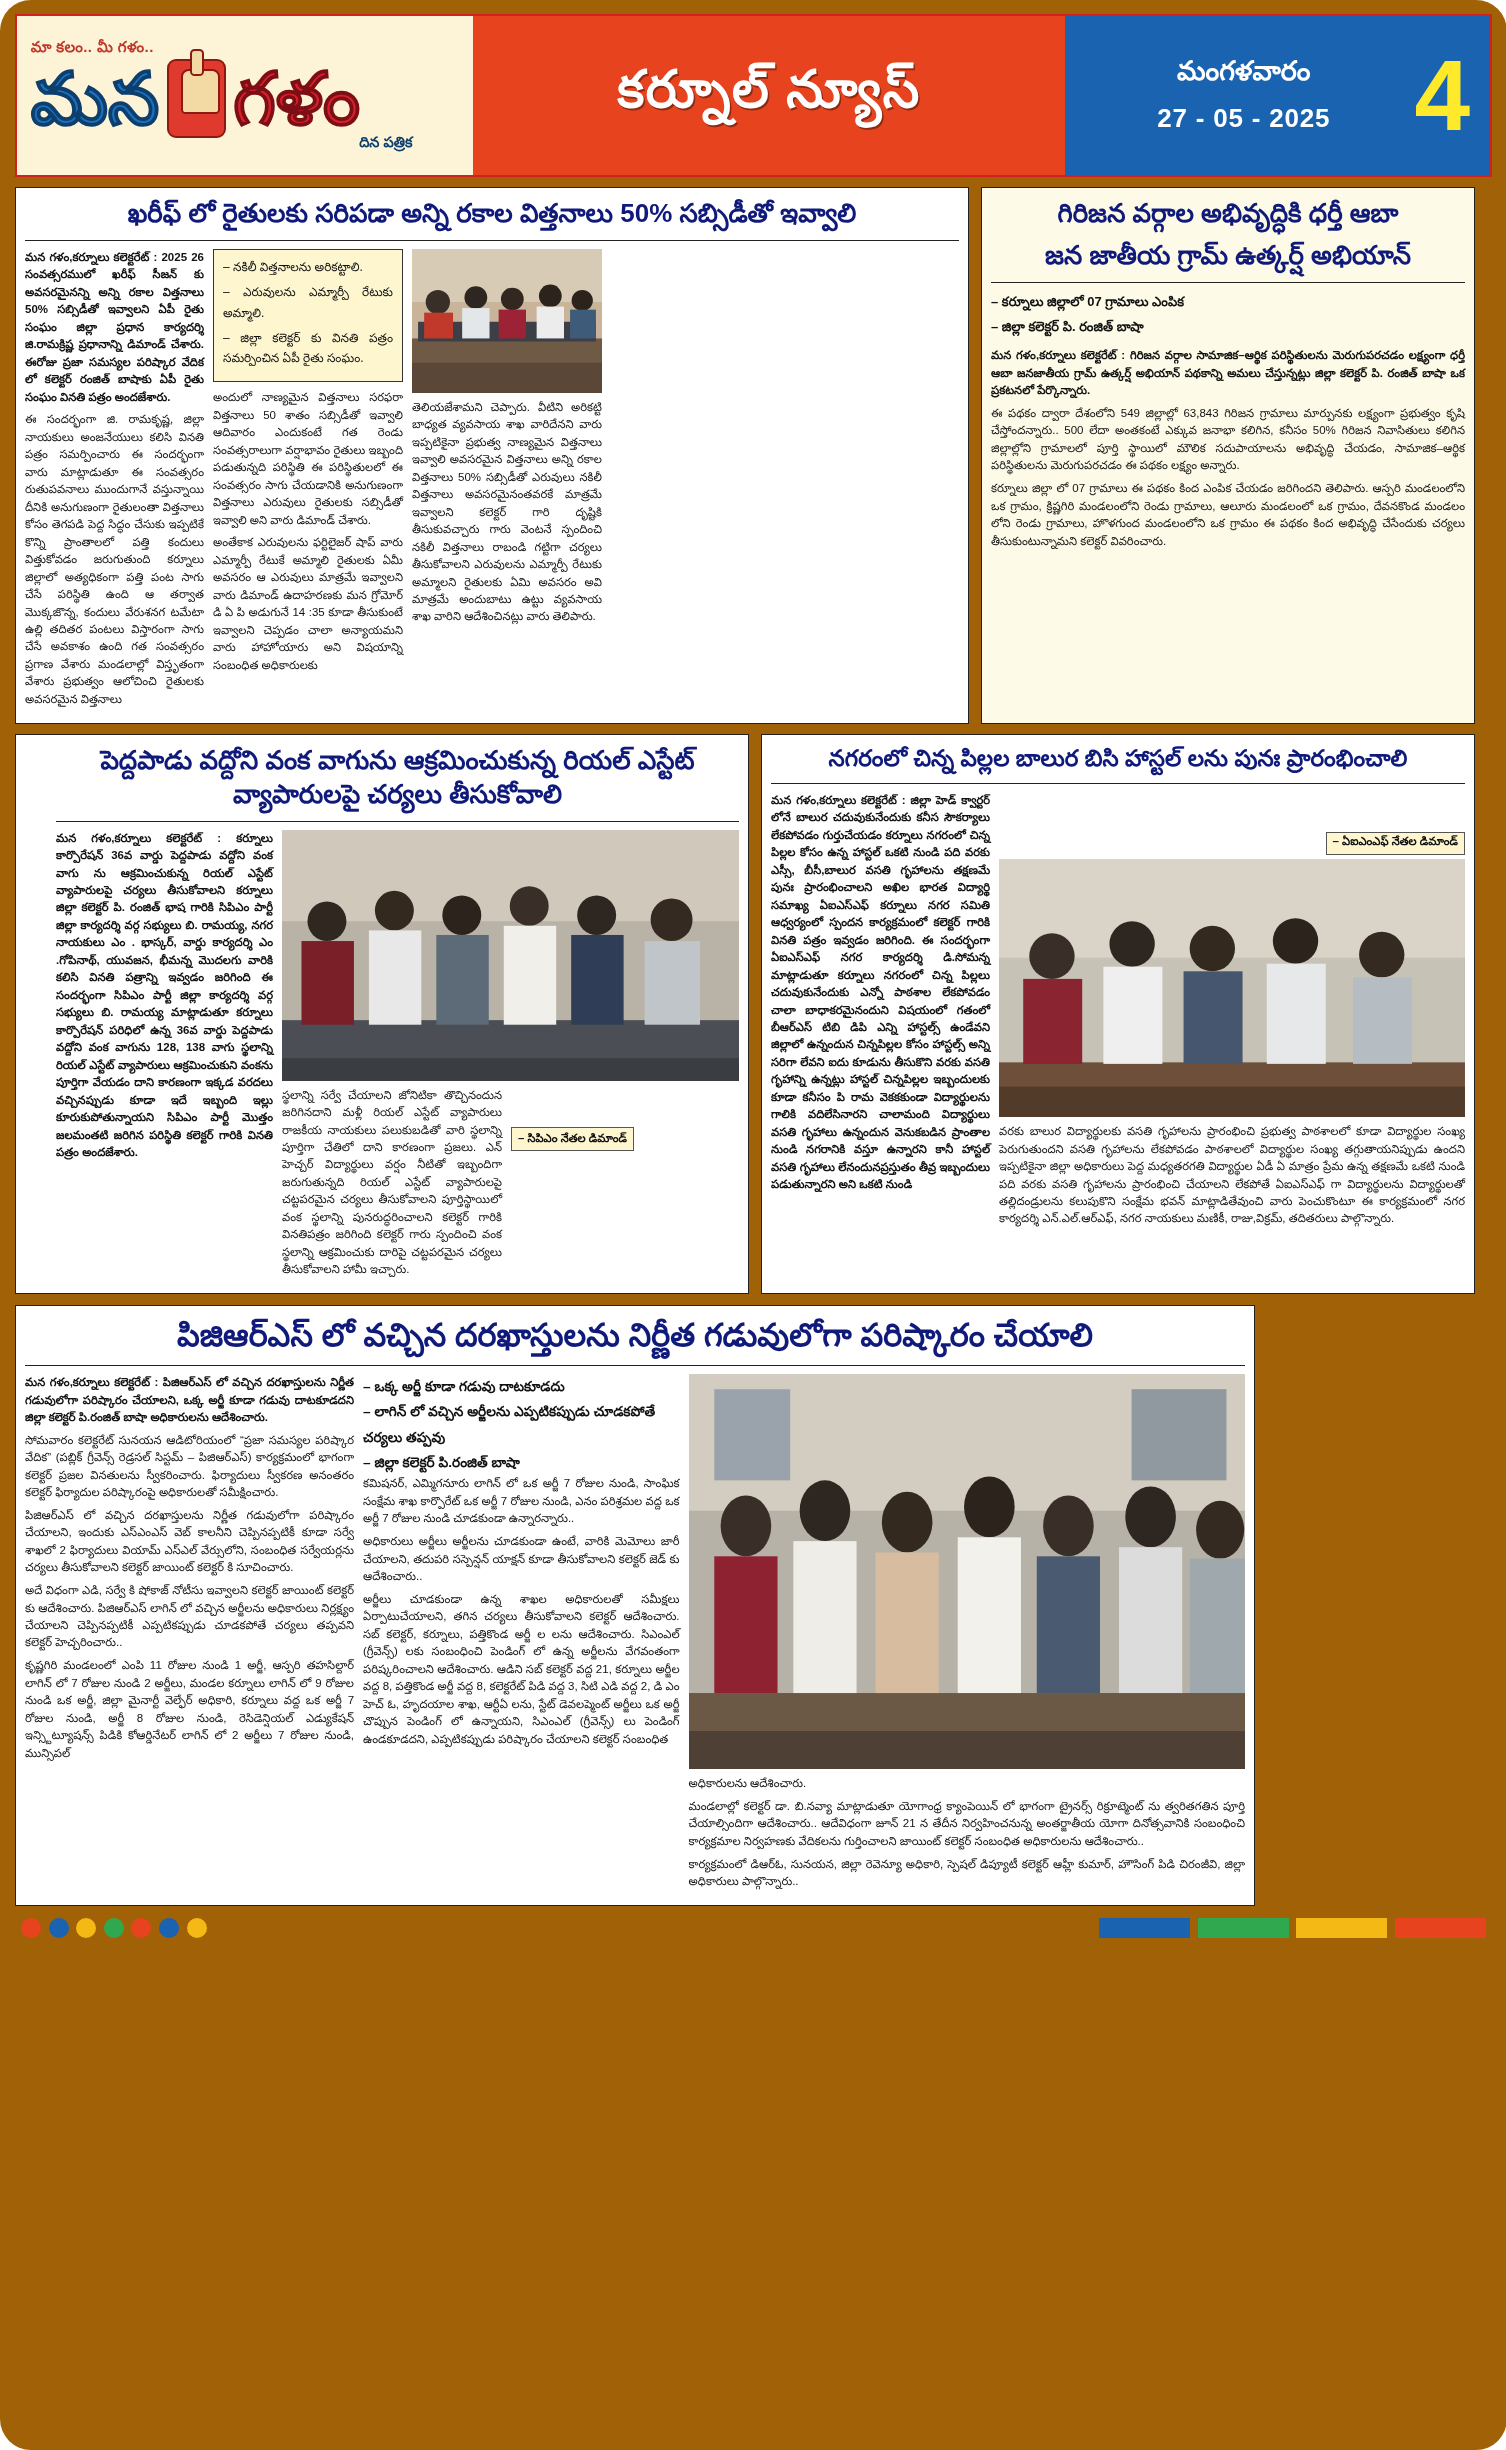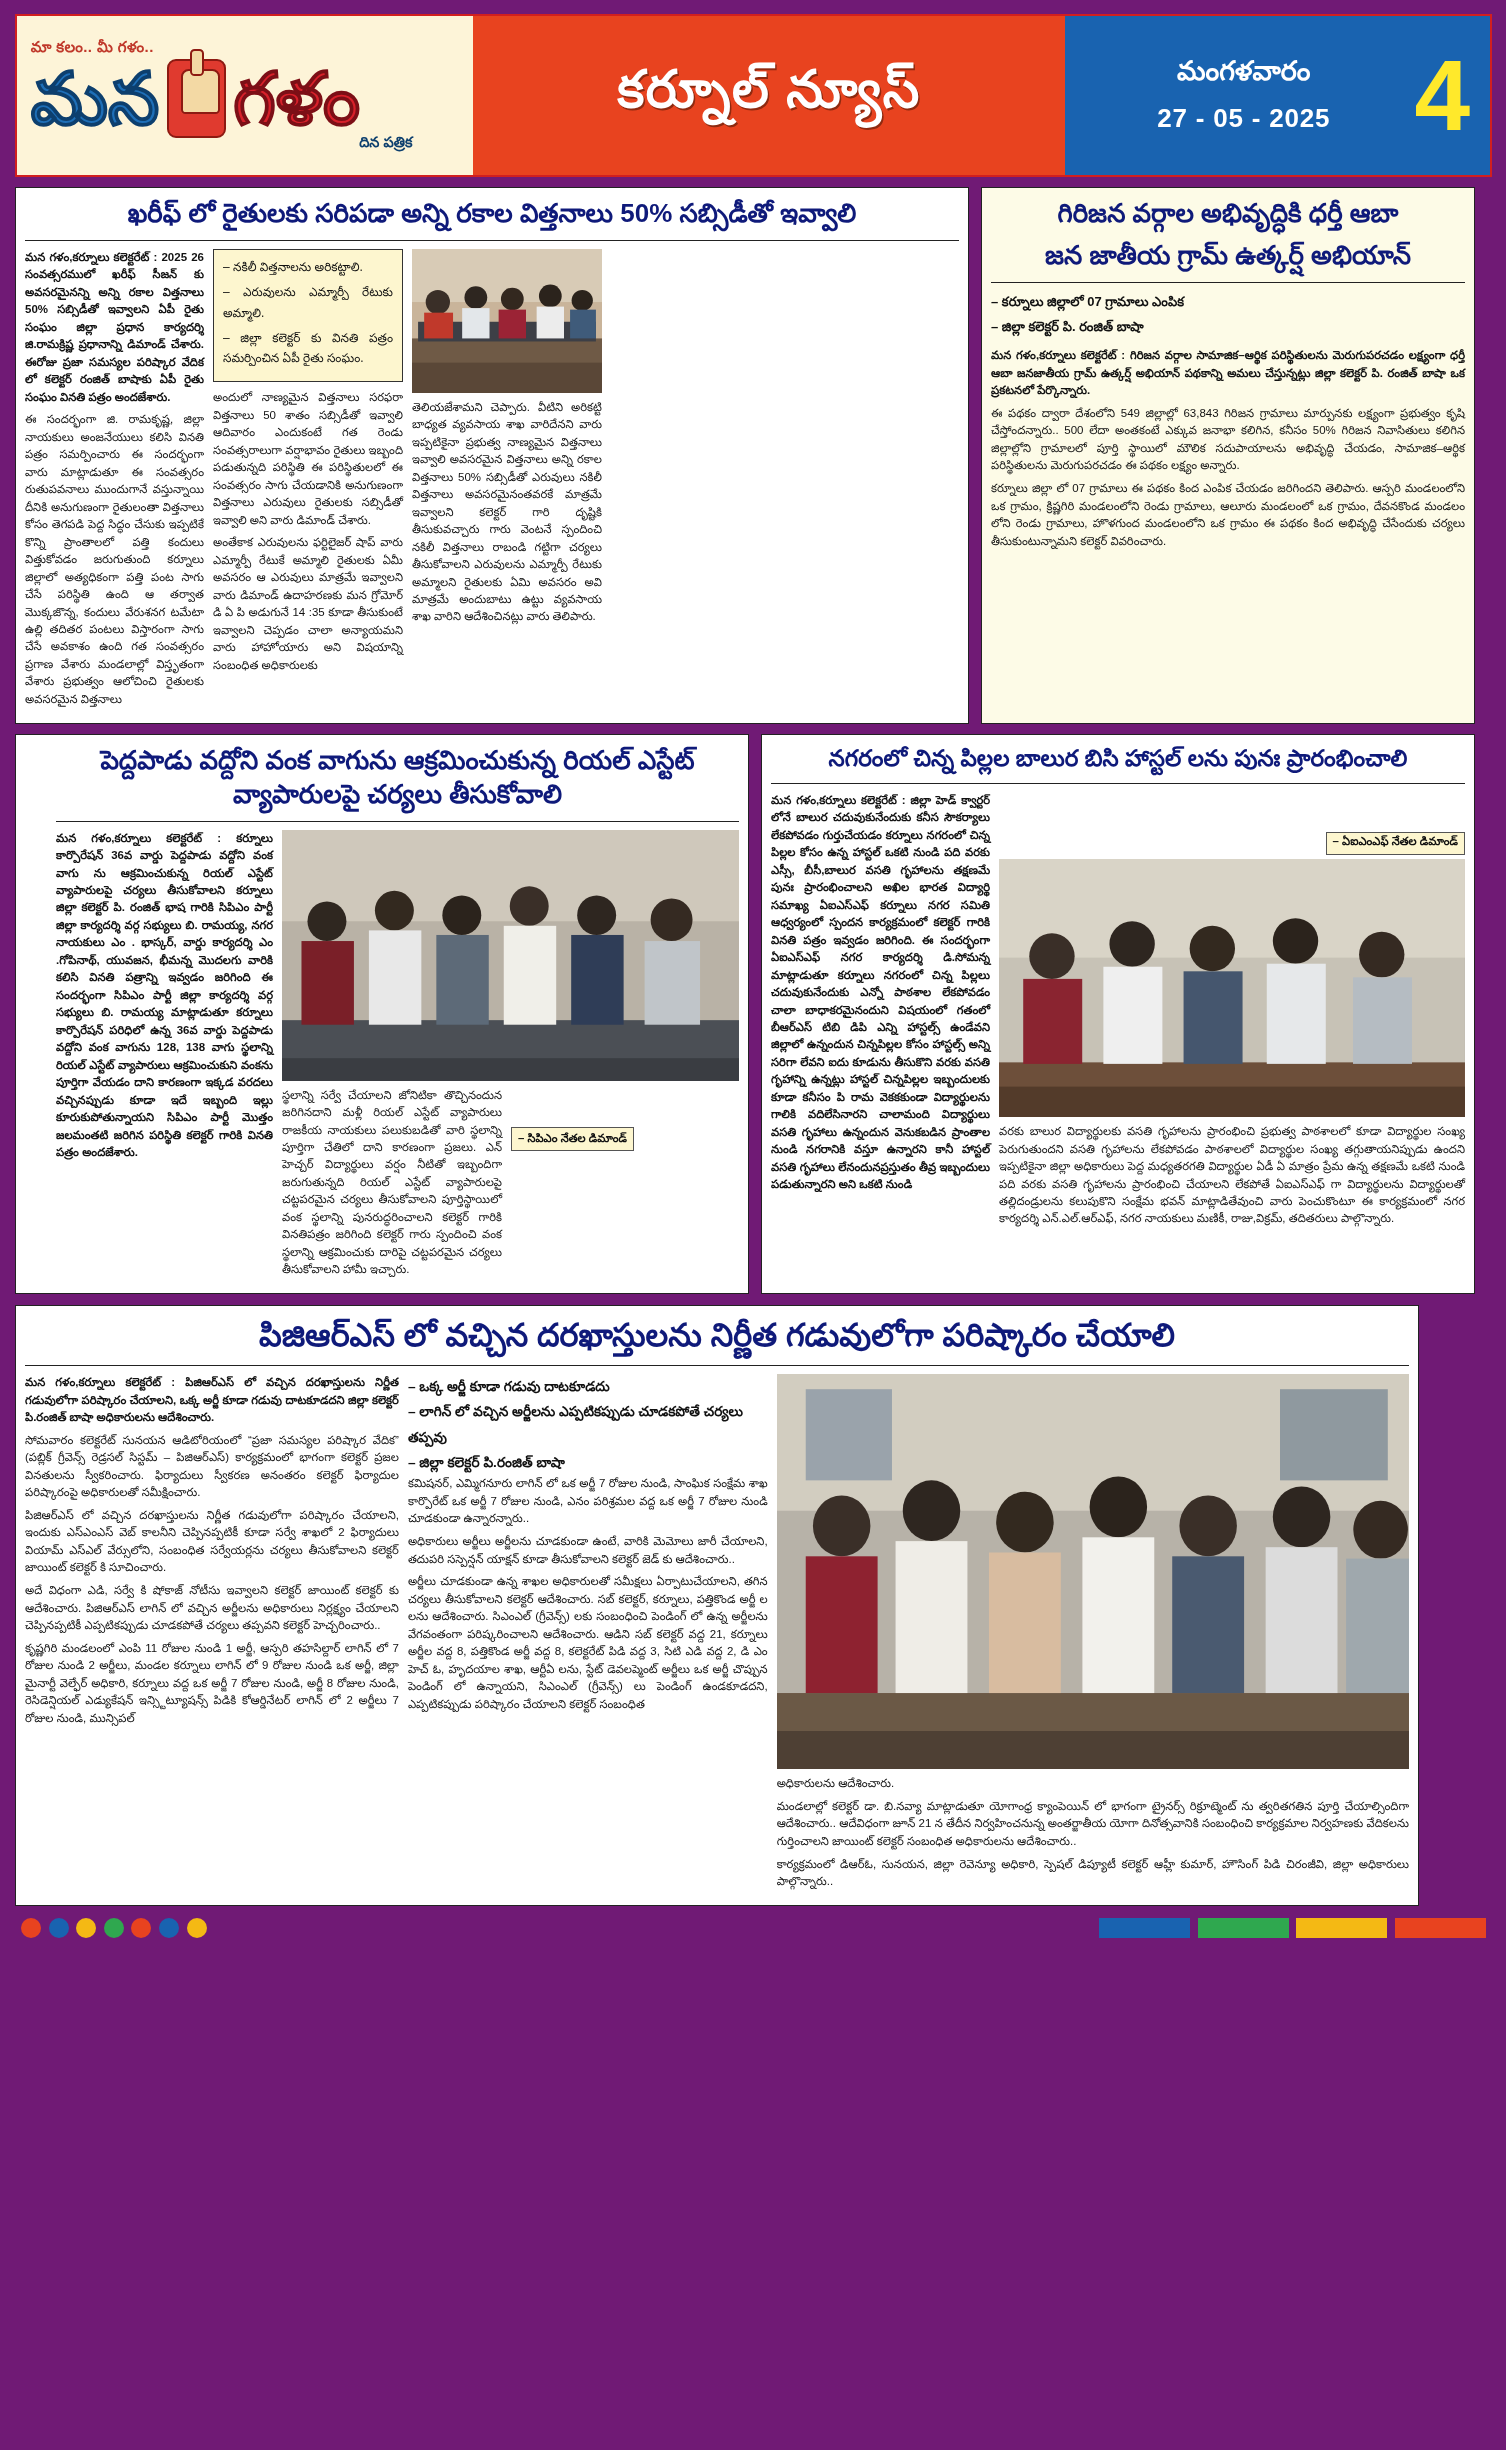--- a/index.html
+++ b/index.html
@@ -7,22 +7,23 @@
   body {
     width: 1507px;
     background: #ffffff;
     font-family: "Liberation Sans", sans-serif;
     color: #111;
   }
   .page {
     width: 1507px;
     min-height: 2450px;
     padding: 13.7px 15px 7.6px 15px;
-    background: #701a75;
+    background: #a16207;
     position: relative;
+    border-radius: 31px;
   }
 
   
   .masthead {
     display: flex;
     align-items: stretch;
     height: 163px;
     border: 2.3px solid #d21f1f;
     background: #fff;
     overflow: hidden;
@@ -166,21 +167,21 @@
   .sec1-right { width: 494px; background: #fdfbe7; }
   .c-narrow { width: 179px; }
   .c-mid { width: 190px; }
   .c-wide { width: 190px; }
 
   
   .sec2-left { width: 734px; padding-left: 40px; }
   .sec2-right { width: 714px; }
 
   
-  .sec3 { width: 1404px; margin-top: 10.6px; }
+  .sec3 { width: 1240px; margin-top: 10.6px; }
 
   
   .footer {
     display: flex;
     justify-content: space-between;
     align-items: center;
     margin-top: 12px;
     padding: 0 6px;
   }
   .dots { display: flex; gap: 7.6px; }

